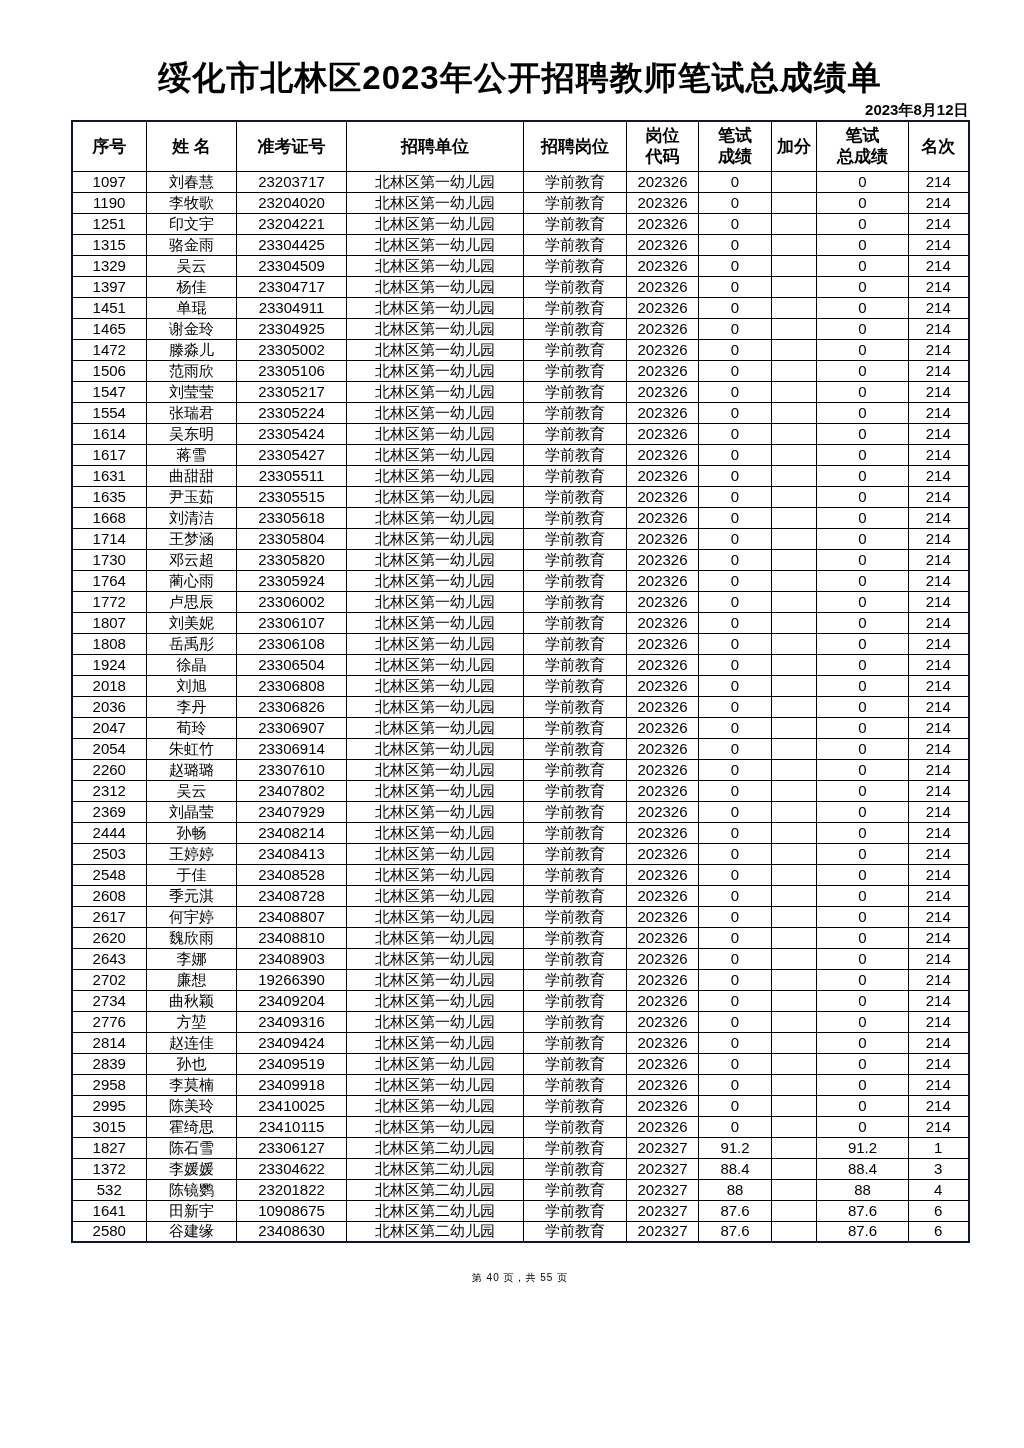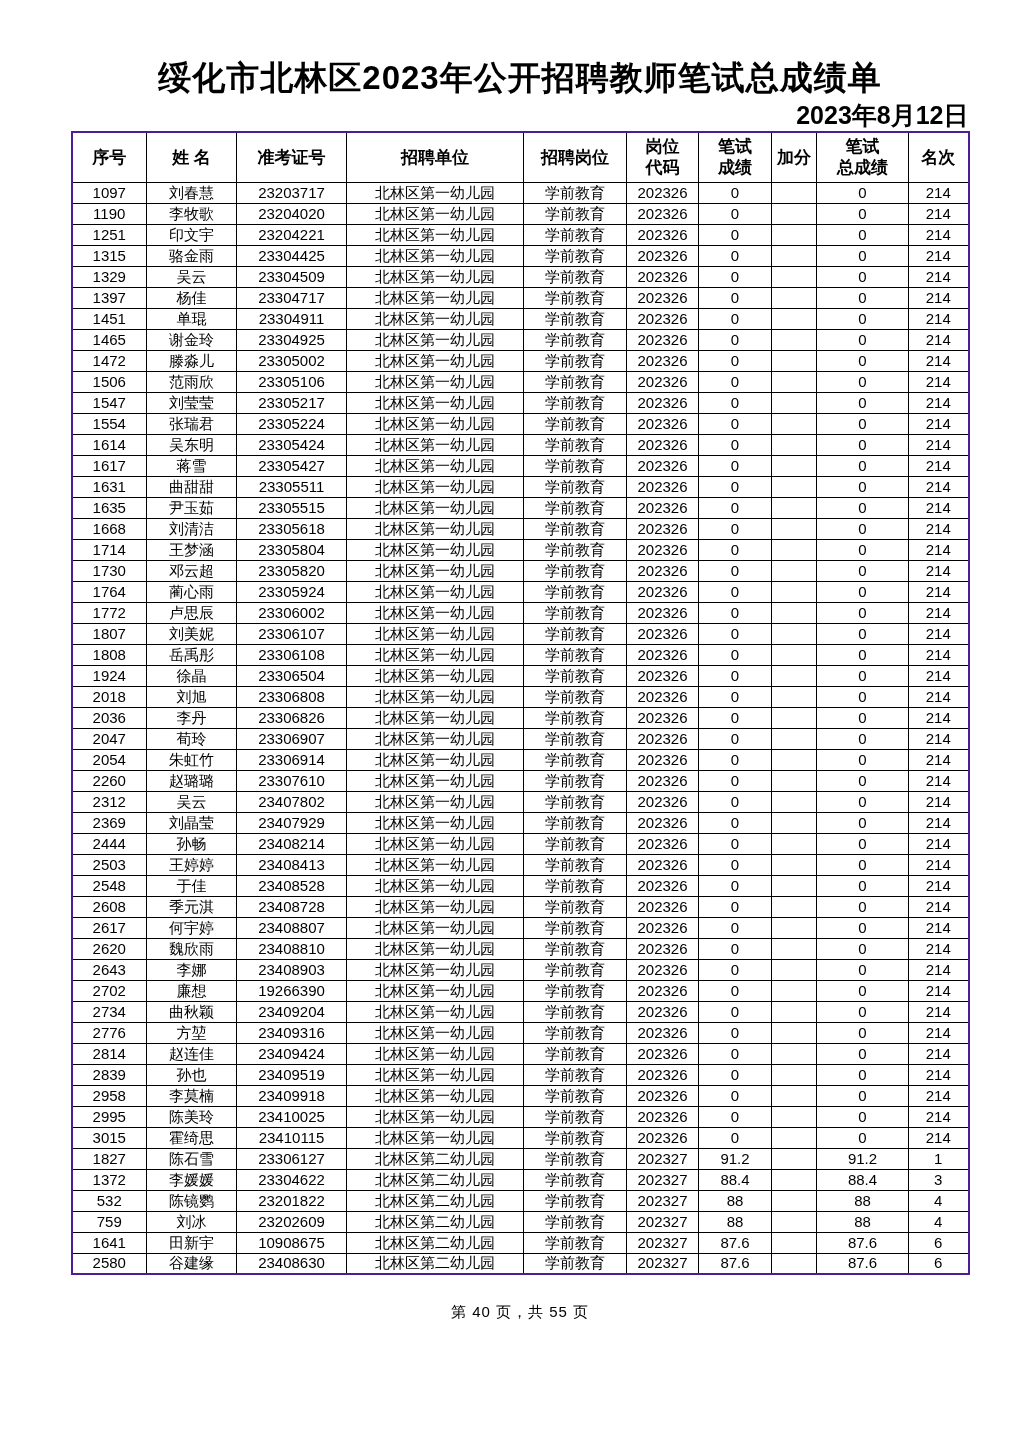--- a/index.html
+++ b/index.html
@@ -17,30 +17,30 @@
     text-align: center;
     font-size: 33px;
     font-weight: 700;
     letter-spacing: 1px;
     line-height: 1.2;
   }
   .date-line {
     width: 897px;
     margin: 4px auto 0 auto;
     text-align: right;
-    font-size: 25px;
+    font-size: 15px;
     font-weight: 700;
     line-height: 1.1;
   }
   table.score-table {
     width: 897px;
     margin: 2px auto 0 auto;
     border-collapse: collapse;
     table-layout: fixed;
-    border: 2px solid #4c1d95;
+    border: 2px solid #0f172a;
   }
   .score-table th, .score-table td {
     border: 1.5px solid #000;
     text-align: center;
     vertical-align: middle;
     overflow: hidden;
   }
   .score-table th {
     height: 50px;
     font-size: 17px;
@@ -51,21 +51,21 @@
   .score-table td {
     height: 21px;
     font-size: 15px;
     line-height: 1.05;
     white-space: nowrap;
     font-weight: 400;
   }
   .page-footer {
     margin-top: 28px;
     text-align: center;
-    font-size: 15px;
+    font-size: 10px;
     letter-spacing: 1px;
   }
 </style>
 </head>
 <body>
 
 <div class="page">
 
   <div class="doc-title">绥化市北林区2023年公开招聘教师笔试总成绩单</div>
 
@@ -684,32 +684,20 @@
           <td>23201822</td>
           <td>北林区第二幼儿园</td>
           <td>学前教育</td>
           <td>202327</td>
           <td>88</td>
           <td></td>
           <td>88</td>
           <td>4</td>
         </tr>
         <tr>
-          <td>759</td>
-          <td>刘冰</td>
-          <td>23202609</td>
-          <td>北林区第二幼儿园</td>
-          <td>学前教育</td>
-          <td>202327</td>
-          <td>88</td>
-          <td></td>
-          <td>88</td>
-          <td>4</td>
-        </tr>
-        <tr>
           <td>1641</td>
           <td>田新宇</td>
           <td>10908675</td>
           <td>北林区第二幼儿园</td>
           <td>学前教育</td>
           <td>202327</td>
           <td>87.6</td>
           <td></td>
           <td>87.6</td>
           <td>6</td>

